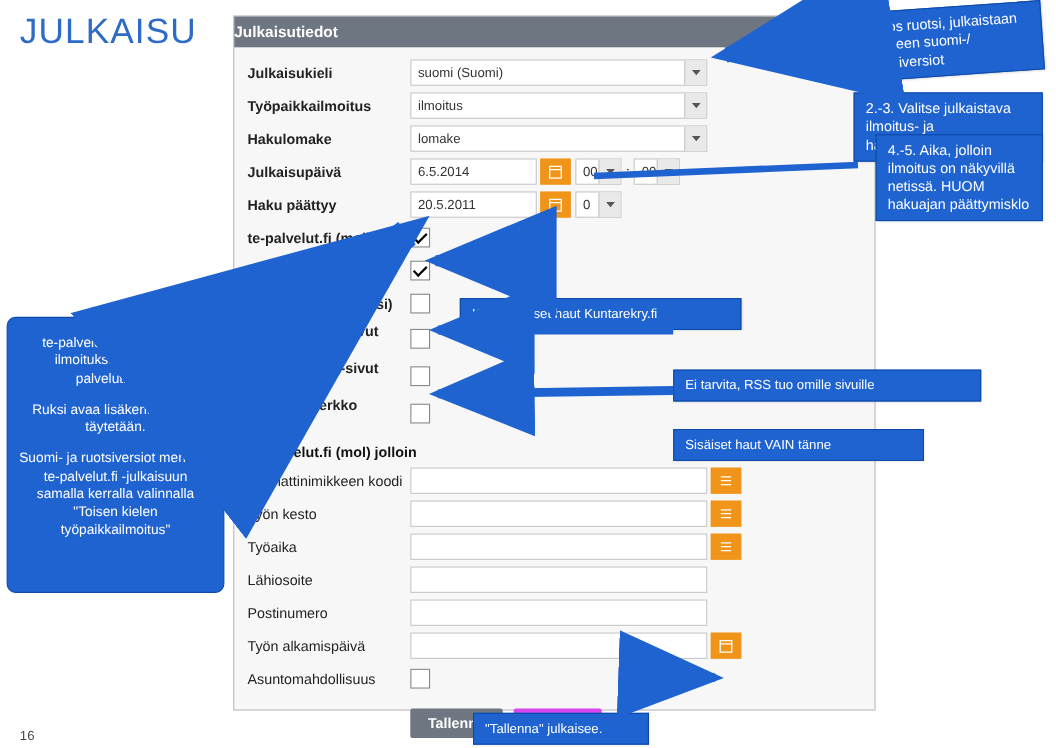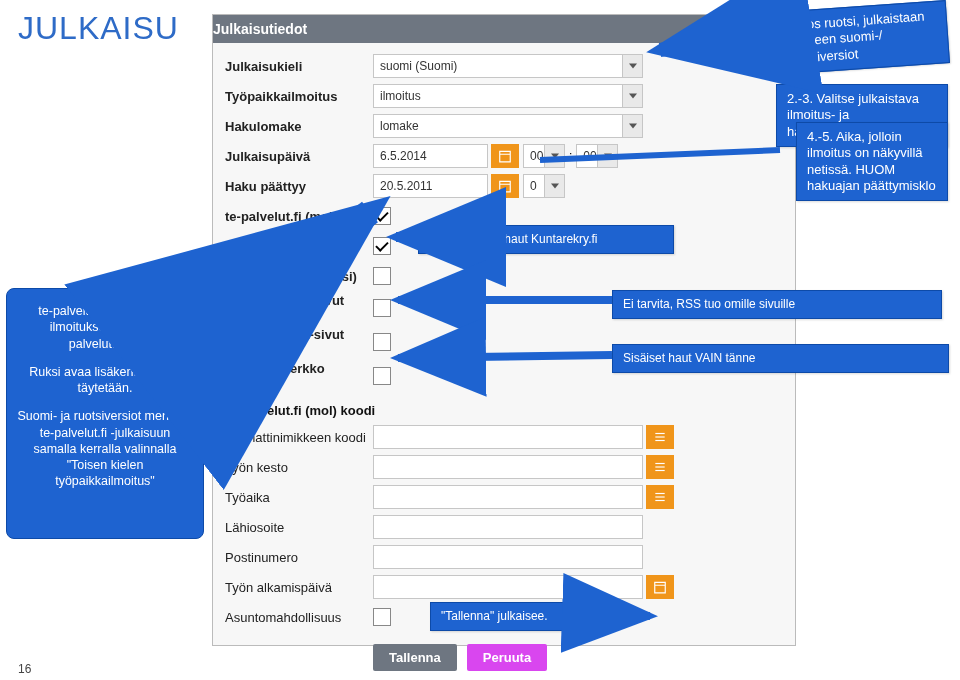--- a/index.html
+++ b/index.html
@@ -138,21 +138,21 @@
     position: absolute;
     background: #1e63d0;
     color: #fff;
     font-size: 13px;
     padding: 6px 10px;
     border: 1px solid #0d4aa8;
     line-height: 1.25;
     box-shadow: 1px 1px 2px rgba(0,0,0,0.15);
   }
   .callout.tilt { transform: rotate(-4deg); }
-  .callout-sm { font-size: 12px; }
+  .callout-sm { font-size: 12px; margin-top: 46px; }
 
   
   .left-box {
     position: absolute;
     top: 288px; left: 6px;
     width: 198px;
     background: #1e63d0;
     border: 1px solid #0d4aa8;
     border-radius: 8px;
     padding: 14px 10px 36px 10px;
@@ -304,21 +304,21 @@
           <div class="cb"></div>
         </div>
       </div>
     <div class="row">
         <div class="label">Oma sisäverkko (Ruotsi)</div>
         <div class="control">
           <div class="cb"></div>
         </div>
       </div>
 
-    <div class="section-label">te-palvelut.fi (mol) koodi</div>
+    <div class="section-label">te-palvelut.fi (mol) jolloin</div>
 
     <div class="row">
         <div class="label" style="font-weight:normal">Ammattinimikkeen koodi</div>
         <div class="control">
           <div class="inp inp-wide"></div>
           <div class="list-btn">
             <svg viewBox="0 0 24 24" fill="none">
               <line x1="4" y1="6" x2="20" y2="6"></line>
               <line x1="4" y1="12" x2="20" y2="12"></line>
               <line x1="4" y1="18" x2="20" y2="18"></line>
@@ -387,22 +387,22 @@
       <div class="btn btn-cancel">Peruuta</div>
     </div>
 
   </div>
 </div>
 
 <div class="callout tilt" style="top:6px; right:12px; width:172px;">1. Jos ruotsi, julkaistaan erikseen suomi-/ ruotsiversiot</div>
 <div class="callout" style="top:56px; right:12px; width:172px;margin-top:28px;">2.-3. Valitse julkaistava ilmoitus- ja hakulomakeversio</div>
 <div class="callout" style="top:122px; right:12px; width:152px;">4.-5. Aika, jolloin ilmoitus on näkyvillä netissä. HUOM hakuajan päättymisklo</div>
 <div class="callout callout-sm" style="top:225px; left:418px; width:256px;">Kaikki julkiset haut Kuntarekry.fi</div>
-<div class="callout callout-sm" style="top:290px; left:612px; width:330px;">Ei tarvita, RSS tuo omille sivuille</div>
-<div class="callout callout-sm" style="top:344px; left:612px; width:337px;">Sisäiset haut VAIN tänne</div>
+<div class="callout callout-sm" style="top:290px; left:612px; width:280px;">Ei tarvita, RSS tuo omille sivuille</div>
+<div class="callout callout-sm" style="top:344px; left:612px; width:228px;">Sisäiset haut VAIN tänne</div>
 <div class="callout callout-sm" style="top:602px; left:430px; width:160px;">"Tallenna" julkaisee.</div>
 
 <div class="left-box">
   <p>te-palvelut.fi –valinta vie ilmoituksen www.te-palvelut.fi:iin.</p>
   <p>Ruksi avaa lisäkentät, jotka täytetään.</p>
   <p>Suomi- ja ruotsiversiot menevät te-palvelut.fi -julkaisuun samalla kerralla valinnalla "Toisen kielen työpaikkailmoitus"</p>
 </div>
 
 <svg class="arrow-svg" style="top:0;left:0;width:960px;height:680px">
   <defs>

